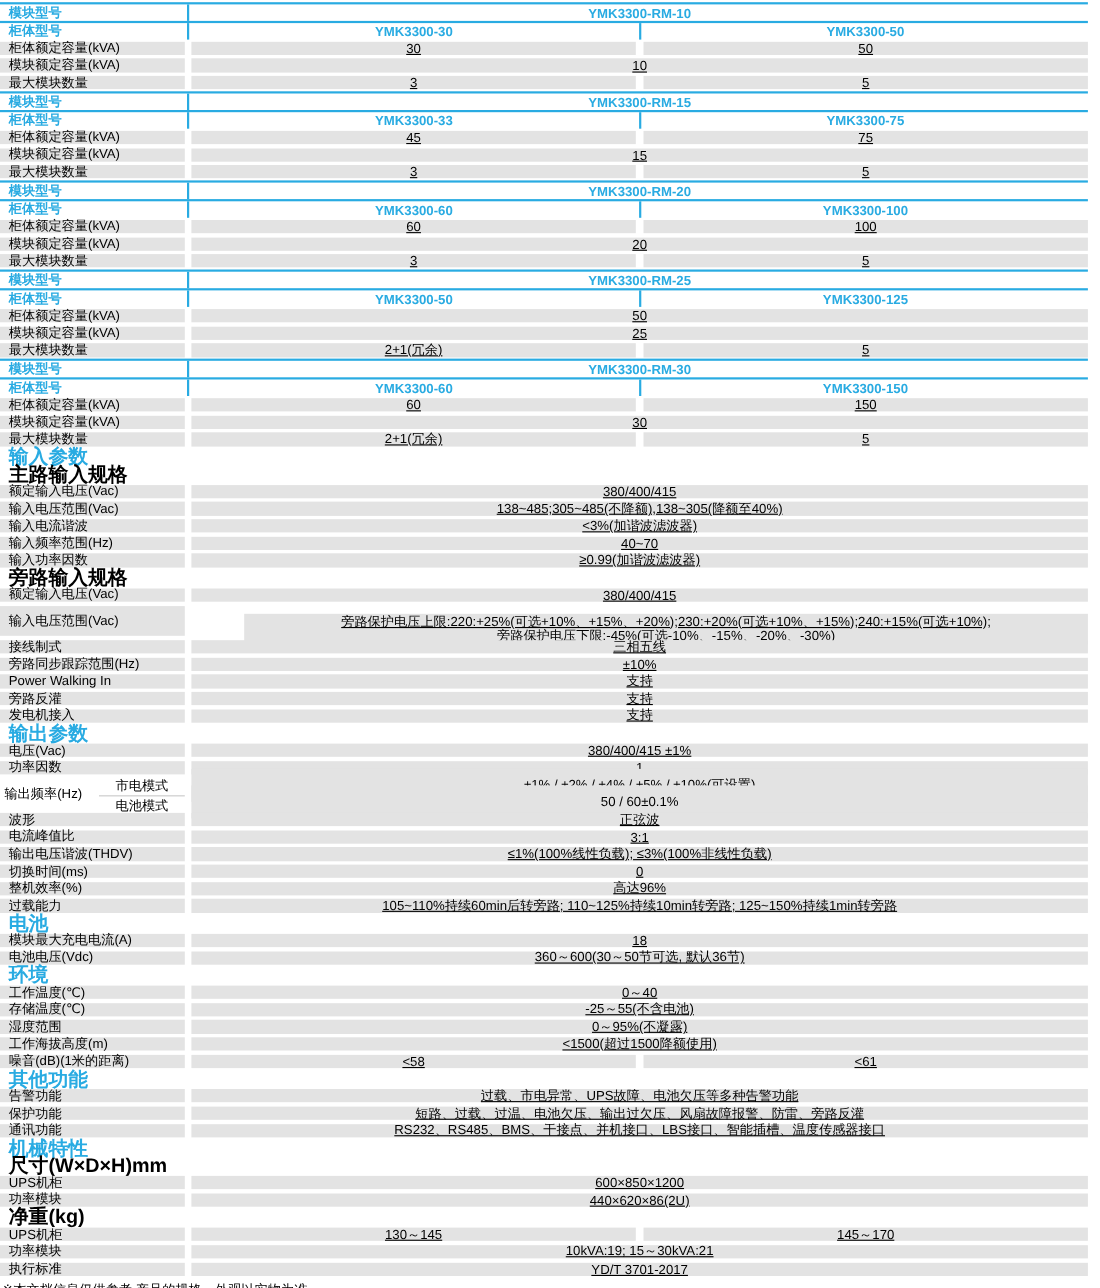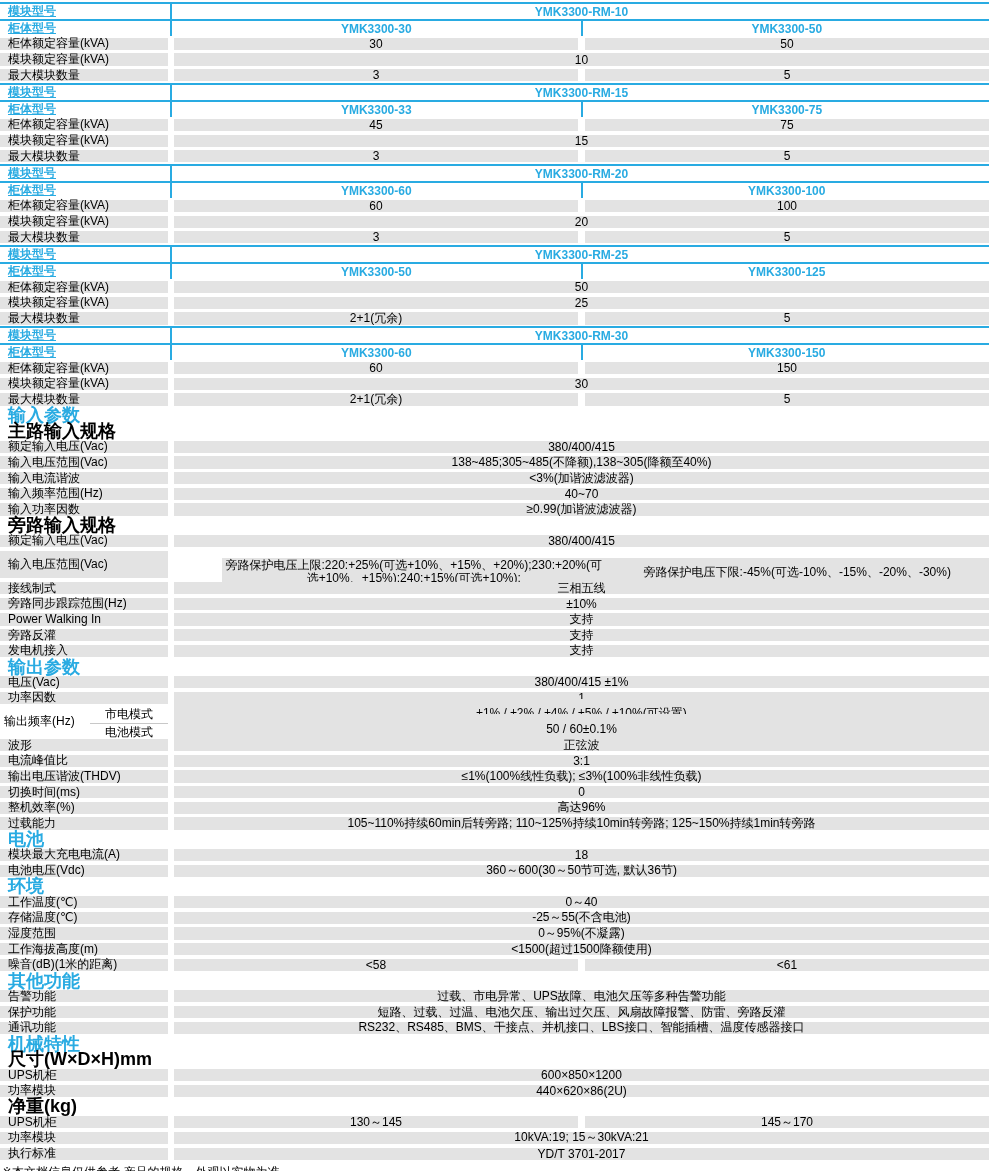--- a/index.html
+++ b/index.html
@@ -8,35 +8,35 @@
     width:1000px; height:1171px; overflow:hidden;
     font-family:"Liberation Sans","DejaVu Sans",sans-serif;
     font-size:12px; color:#000;
     -webkit-font-smoothing:antialiased;
   }
   .page{ width:989px; margin-top:2px; }
 
   
   .trow{ display:flex; align-items:stretch; height:15px; color:var(--accent); font-weight:bold; }
   .trow.t1{ border-top:2px solid var(--accent); border-bottom:2px solid var(--accent); }
-  .tlabel{ width:168px; padding-left:8px; box-sizing:border-box; display:flex; align-items:center;text-decoration:underline; }
+  .tlabel{ width:168px; padding-left:8px; box-sizing:border-box; display:flex; align-items:center; }
   .vbar{ width:2px; background:var(--accent); margin:0 2px; }
   .tval{ flex:1; display:flex; align-items:center; justify-content:center; }
 
   
   .srow{ display:flex; align-items:center; height:15.7px; }
   .cell{ background:var(--strip); height:12.2px; display:flex; align-items:center; }
   .lcell{ width:168px; padding-left:8px; box-sizing:border-box; }
-  .vwrap{ flex:1; display:flex; margin-left:6px; height:12.2px; }
+  .vwrap{ flex:1; display:flex; margin-left:6px; height:12.2px;text-decoration:underline; }
   .vcell{ flex:1; justify-content:center; text-align:center; }
   .vwrap.two .vcell + .vcell{ margin-left:7px; }
 
   .srow.dbl{ height:31.4px; }
   .srow.dbl .cell{ height:27.8px; }
-  .stack{ justify-content:center; line-height:13.6px;margin-left:48px; }
+  .stack{ flex-direction:column; justify-content:center; line-height:13.6px;margin-left:48px; }
   .stack div{ width:100%; text-align:center; }
 
   
   .shead{ height:15.8px; display:flex; align-items:center; padding-left:8px;
           font-weight:bold; font-size:18px; color:var(--accent);text-align:right; }
   .shead.dark{ color:#000; }
 
   
   .freqrow{ display:flex; height:31.4px; }
   .freq-label{ width:90px; padding-left:4px; box-sizing:border-box; display:flex; align-items:center; }

